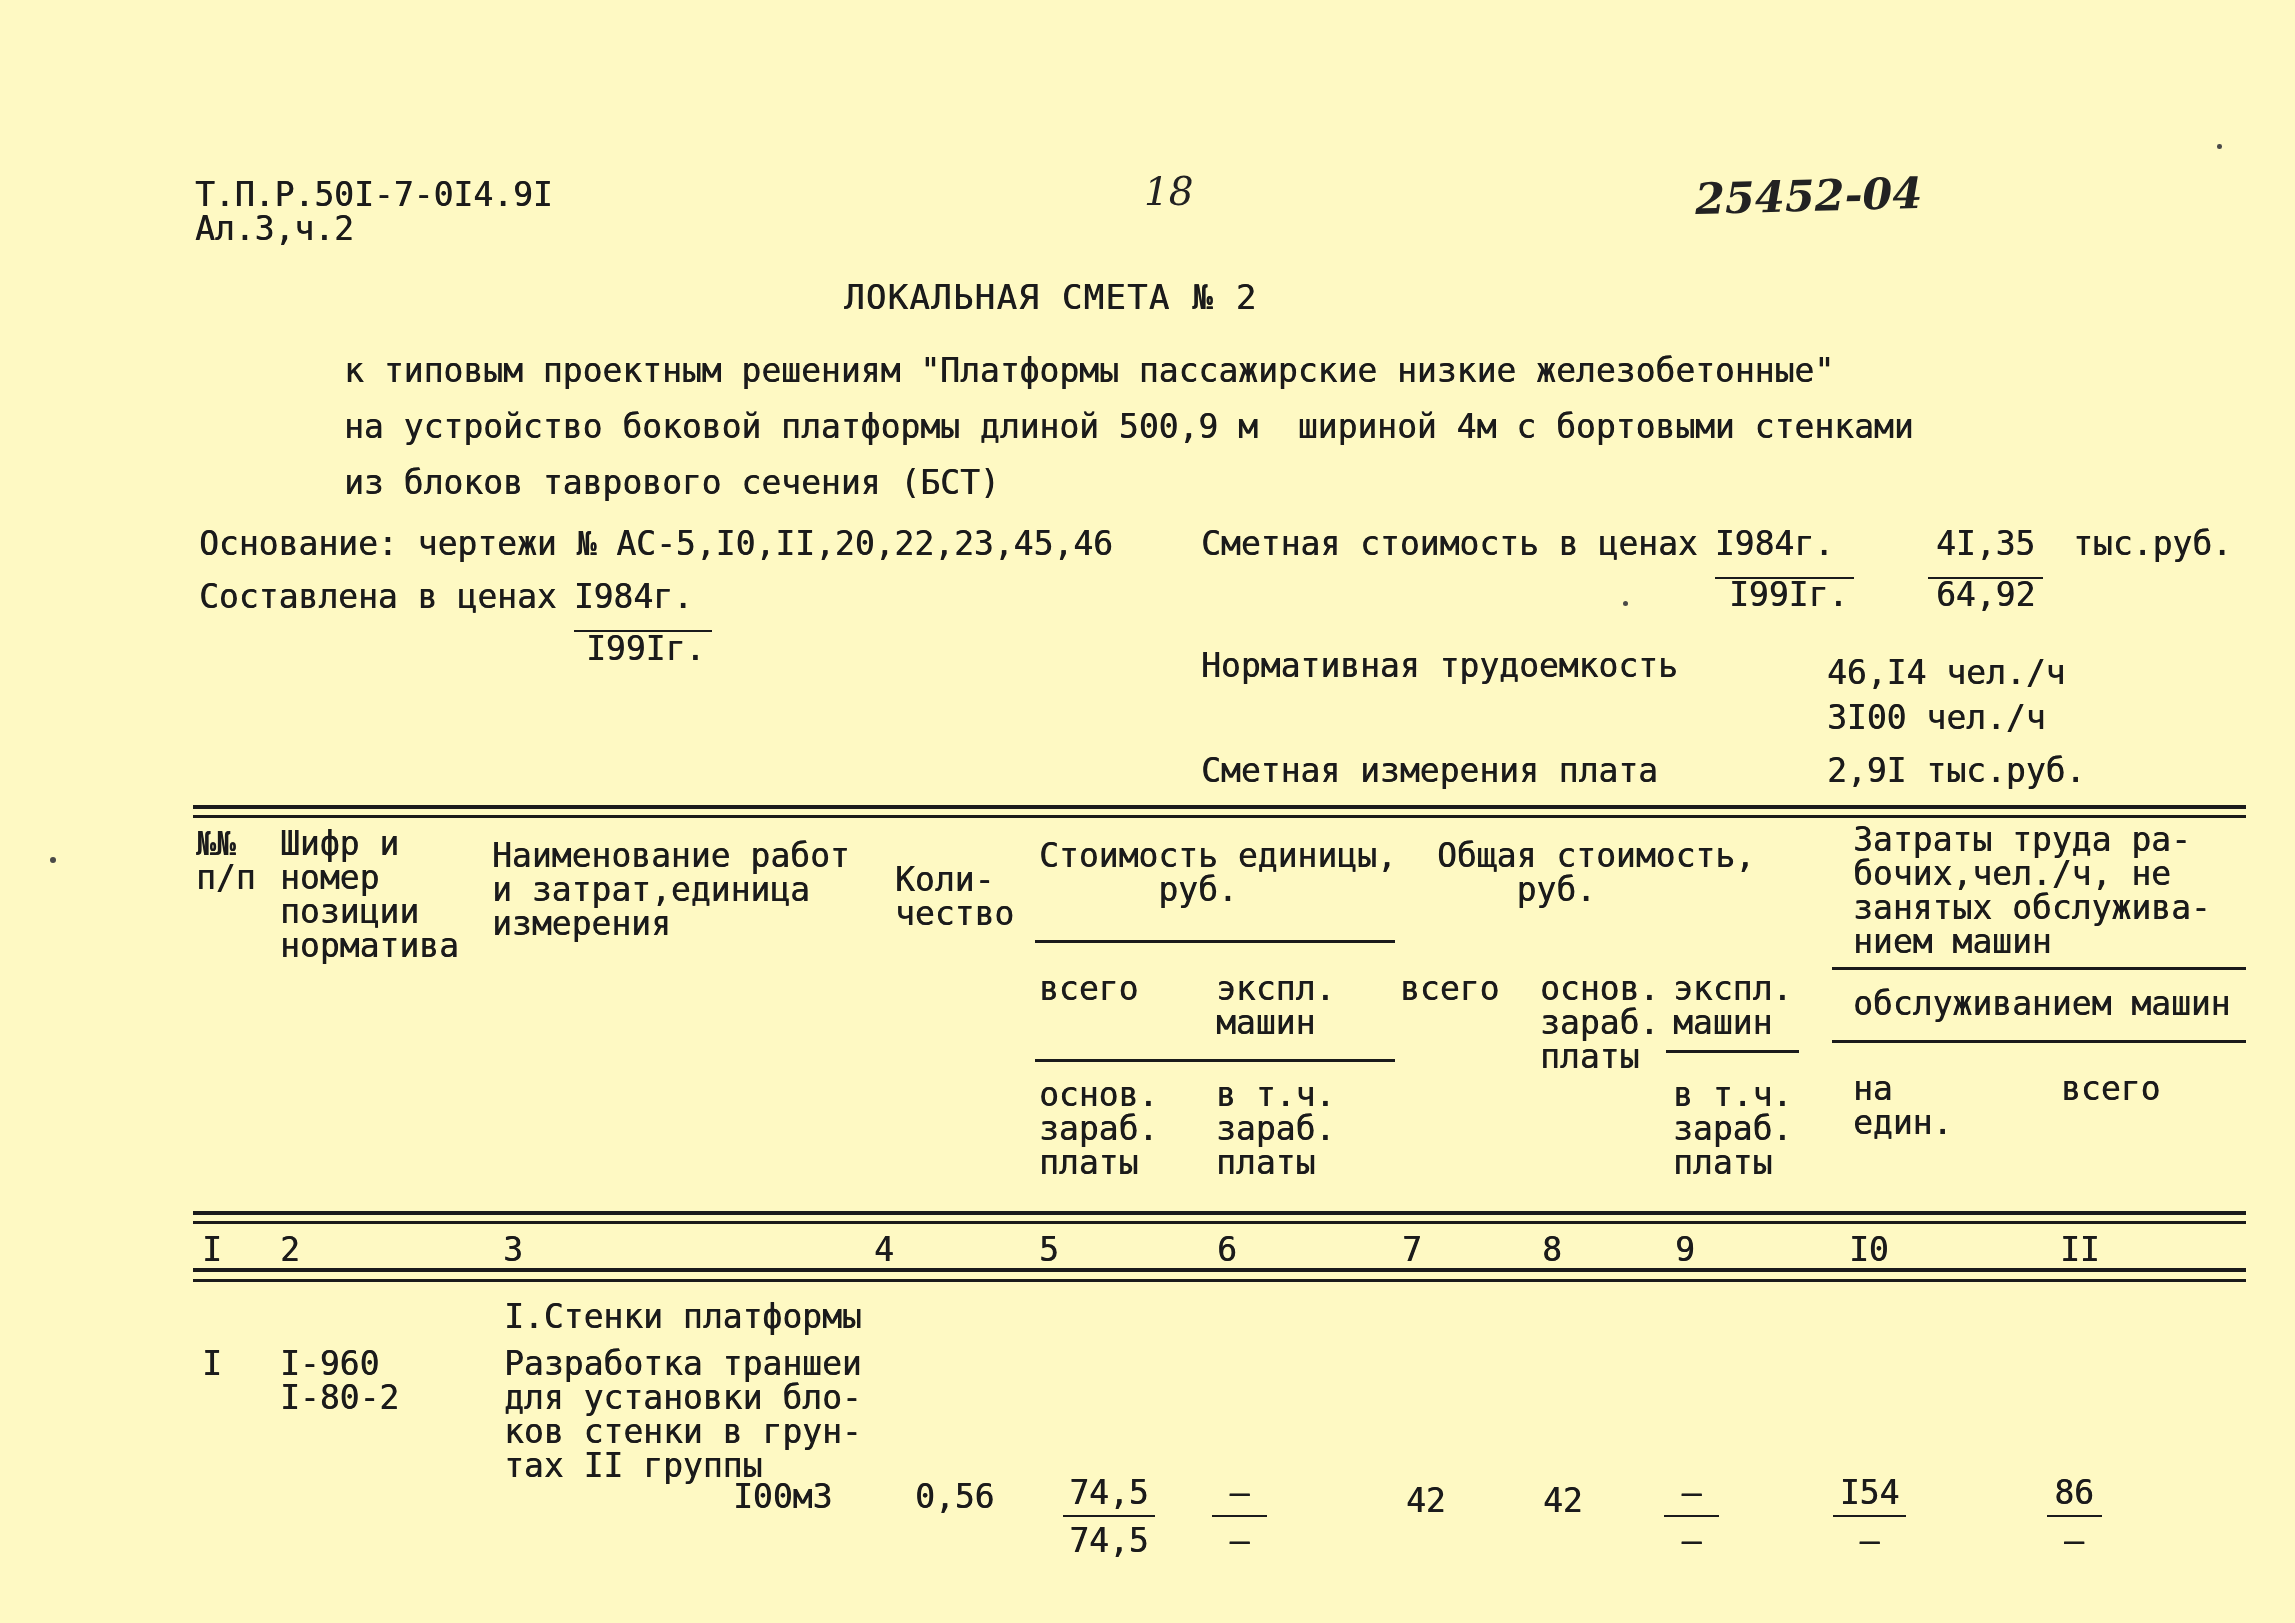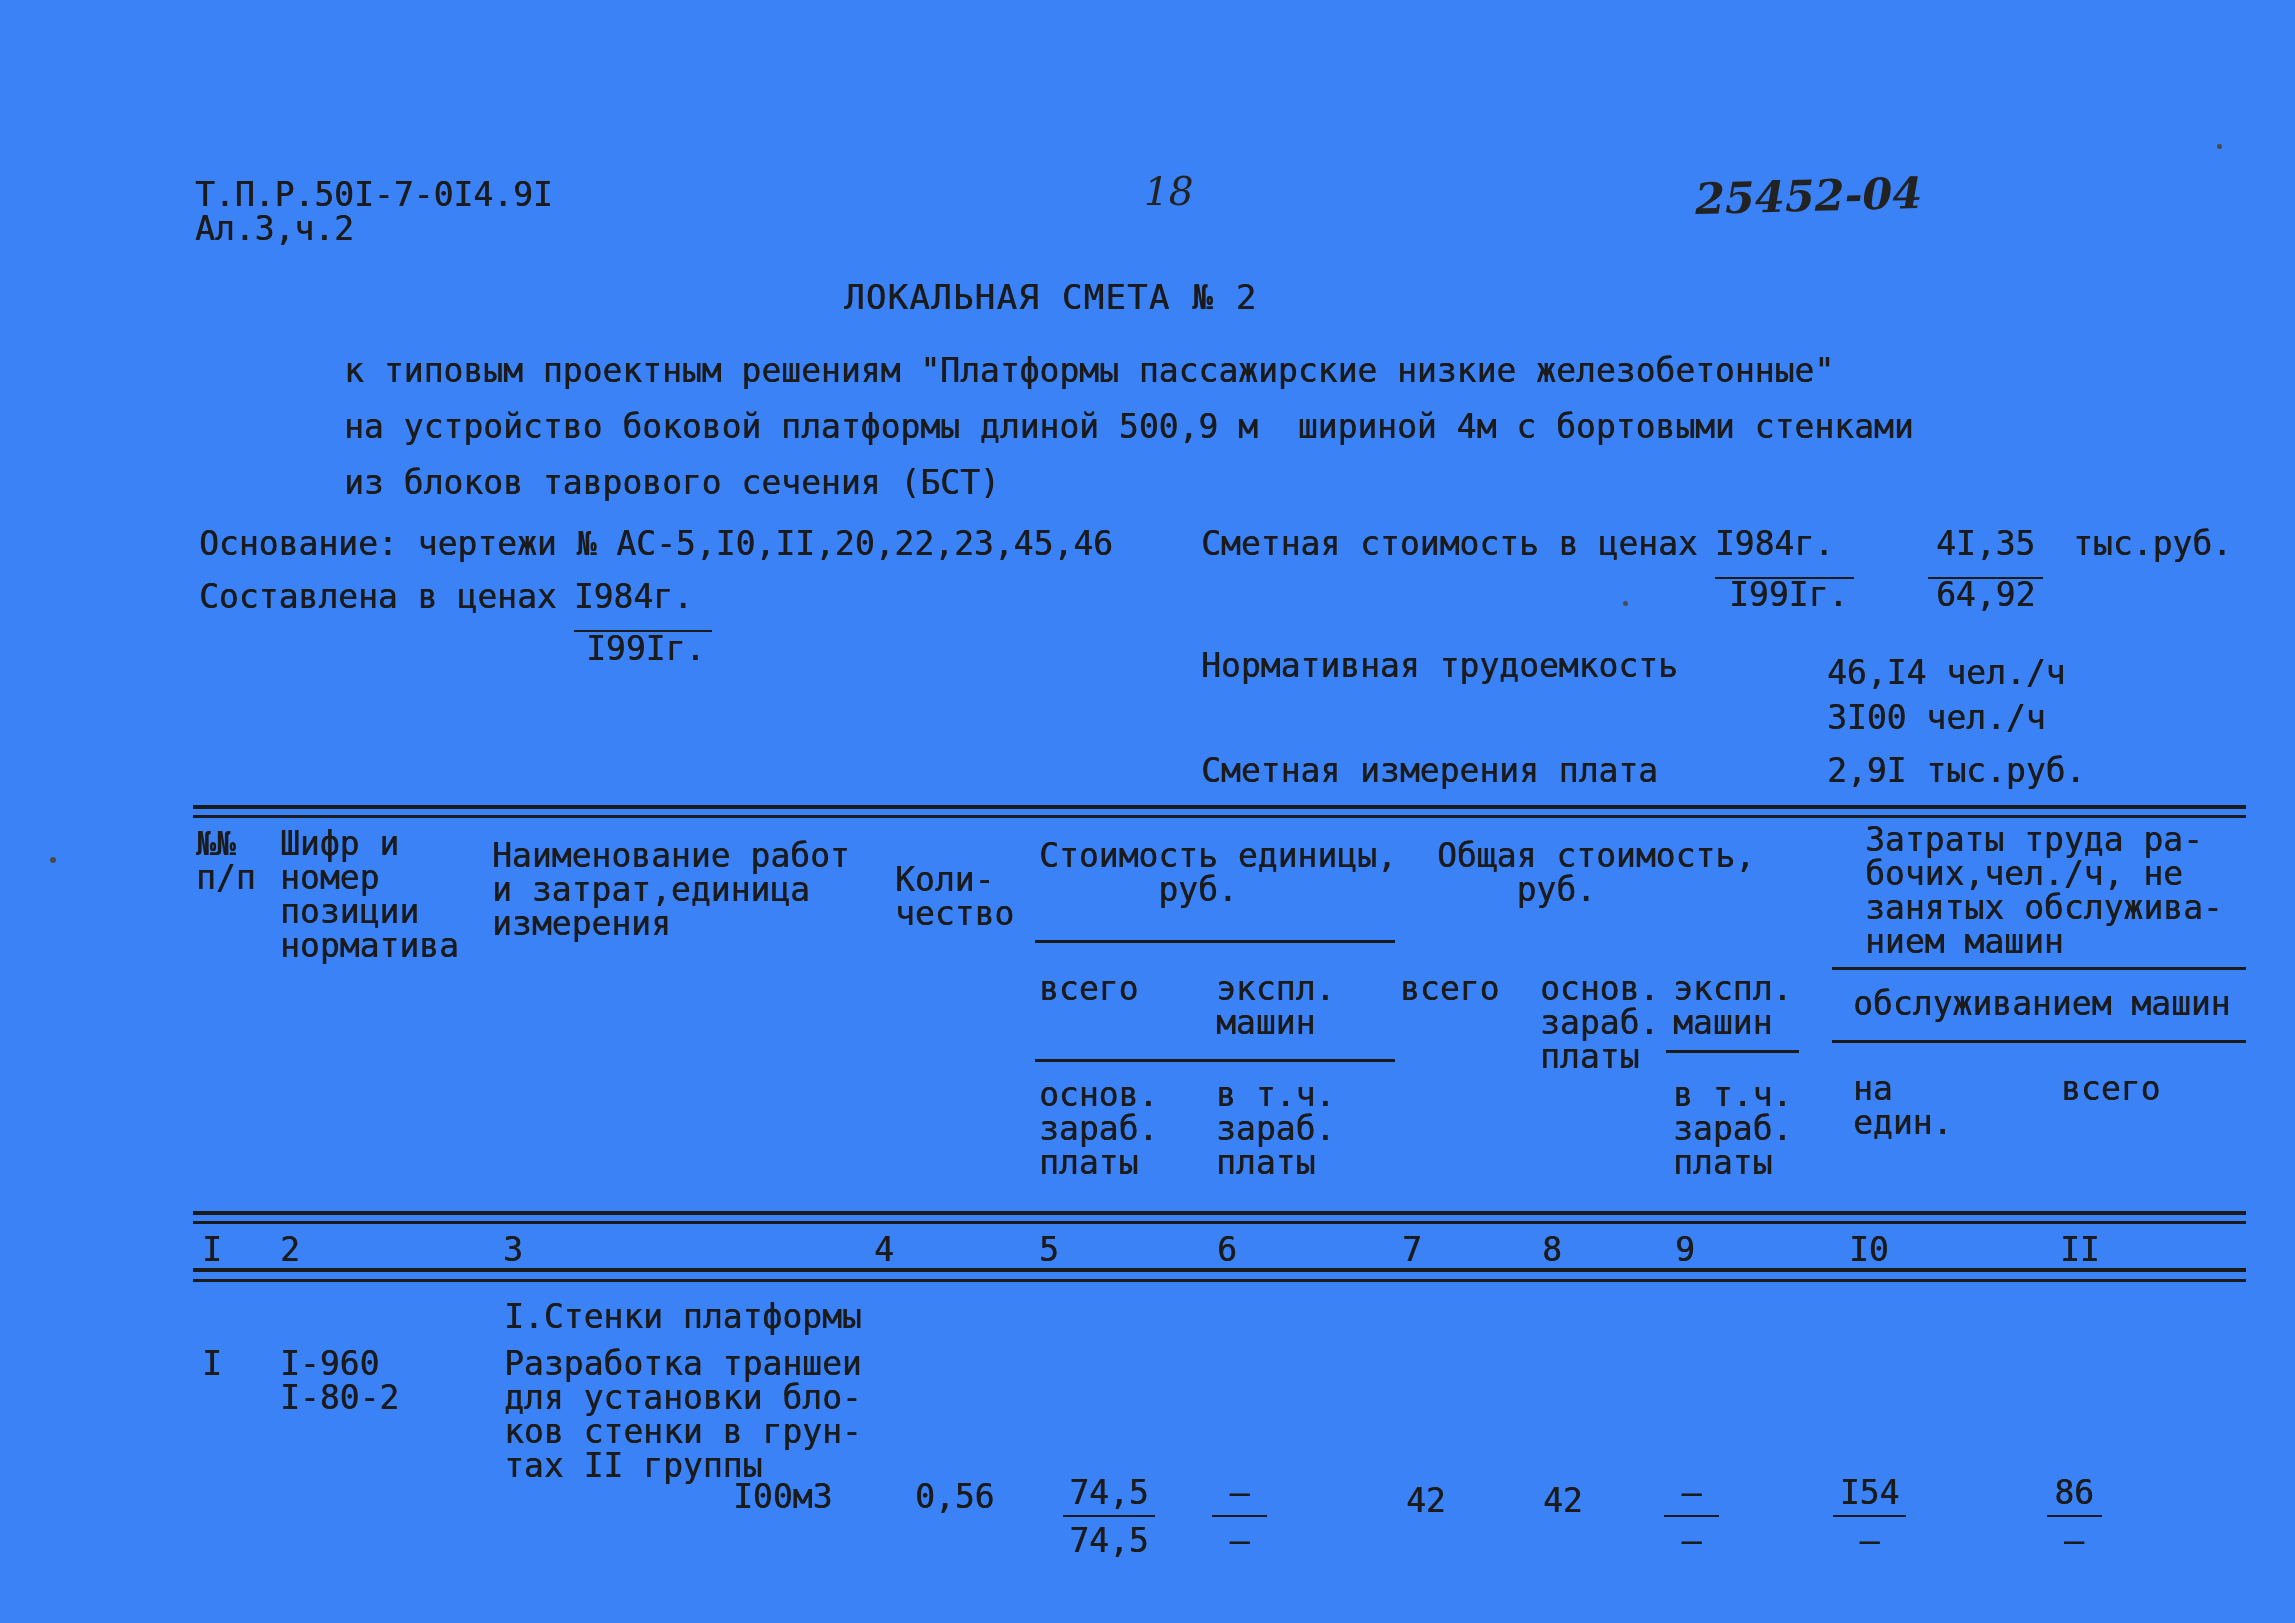--- a/index.html
+++ b/index.html
@@ -1,19 +1,19 @@
 <!DOCTYPE html>
 <html style="font-size:10.5px"><head>
 <meta charset="utf-8">
 <style>
   html,body { margin:0; padding:0; background:#d8d8d4; }
   .page {
     position:relative;
     width:2295px; height:1623px;
-    background:#3b82f6;
+    background:#fef9c3;
     overflow:hidden;
     color:#1b1b1b;
     font-family:"DejaVu Sans Mono", monospace;
   }
   .t {
     position:absolute;
     font-size:33px;
     line-height:34px;
     white-space:pre;
     text-shadow:0.5px 0 0 currentColor;
@@ -112,21 +112,21 @@
 норматива</div>
   <div class="t" style="left:492px;top:839px;">Наименование работ
 и затрат,единица
 измерения</div>
   <div class="t" style="left:895px;top:839px;margin-top:24px;">Коли-
 чество</div>
   <div class="t" style="left:1039px;top:839px;">Стоимость единицы,
       руб.</div>
   <div class="t" style="left:1437px;top:839px;">Общая стоимость,
     руб.</div>
-  <div class="t" style="left:1853px;top:823px;margin-left:12px;">Затраты труда ра-
+  <div class="t" style="left:1853px;top:823px;">Затраты труда ра-
 бочих,чел./ч, не
 занятых обслужива-
 нием машин</div>
 
   <div class="rule" style="left:1035px;top:940px;width:360px;"></div>
 
   <div class="rule" style="left:1832px;top:967px;width:414px;"></div>
 
   <div class="t" style="left:1039px;top:972px;">всего</div>
   <div class="t" style="left:1216px;top:972px;">экспл.

